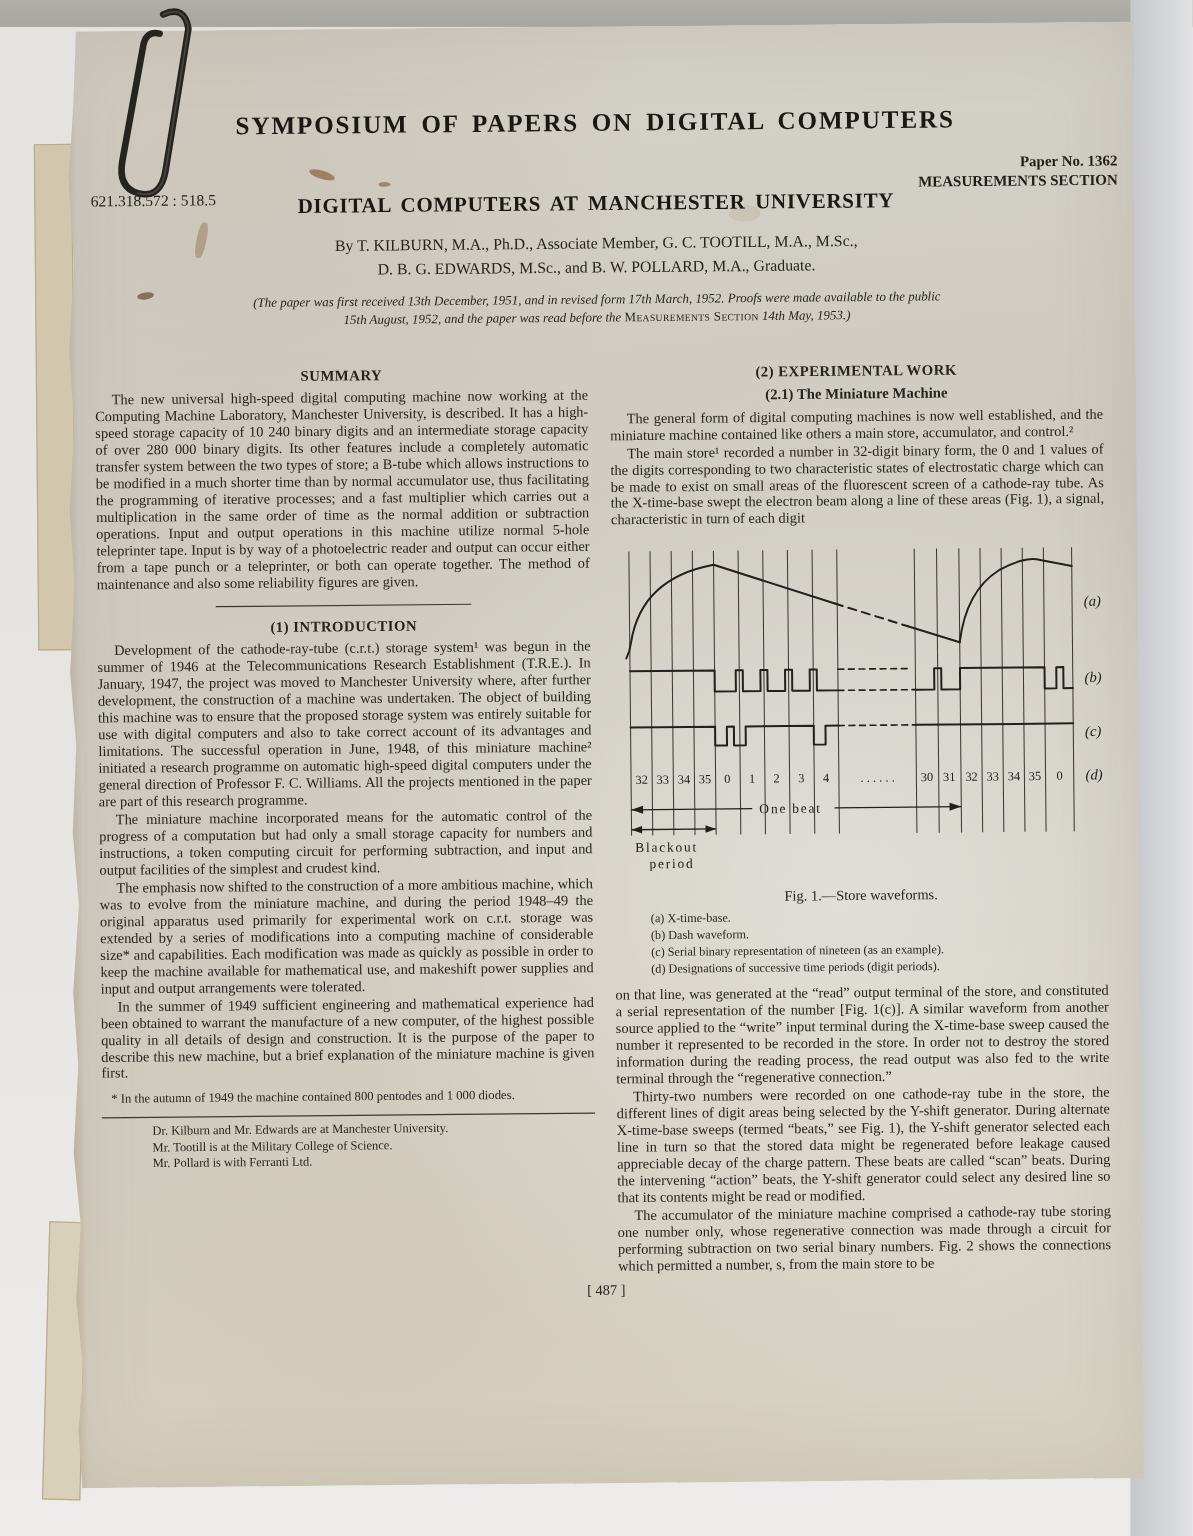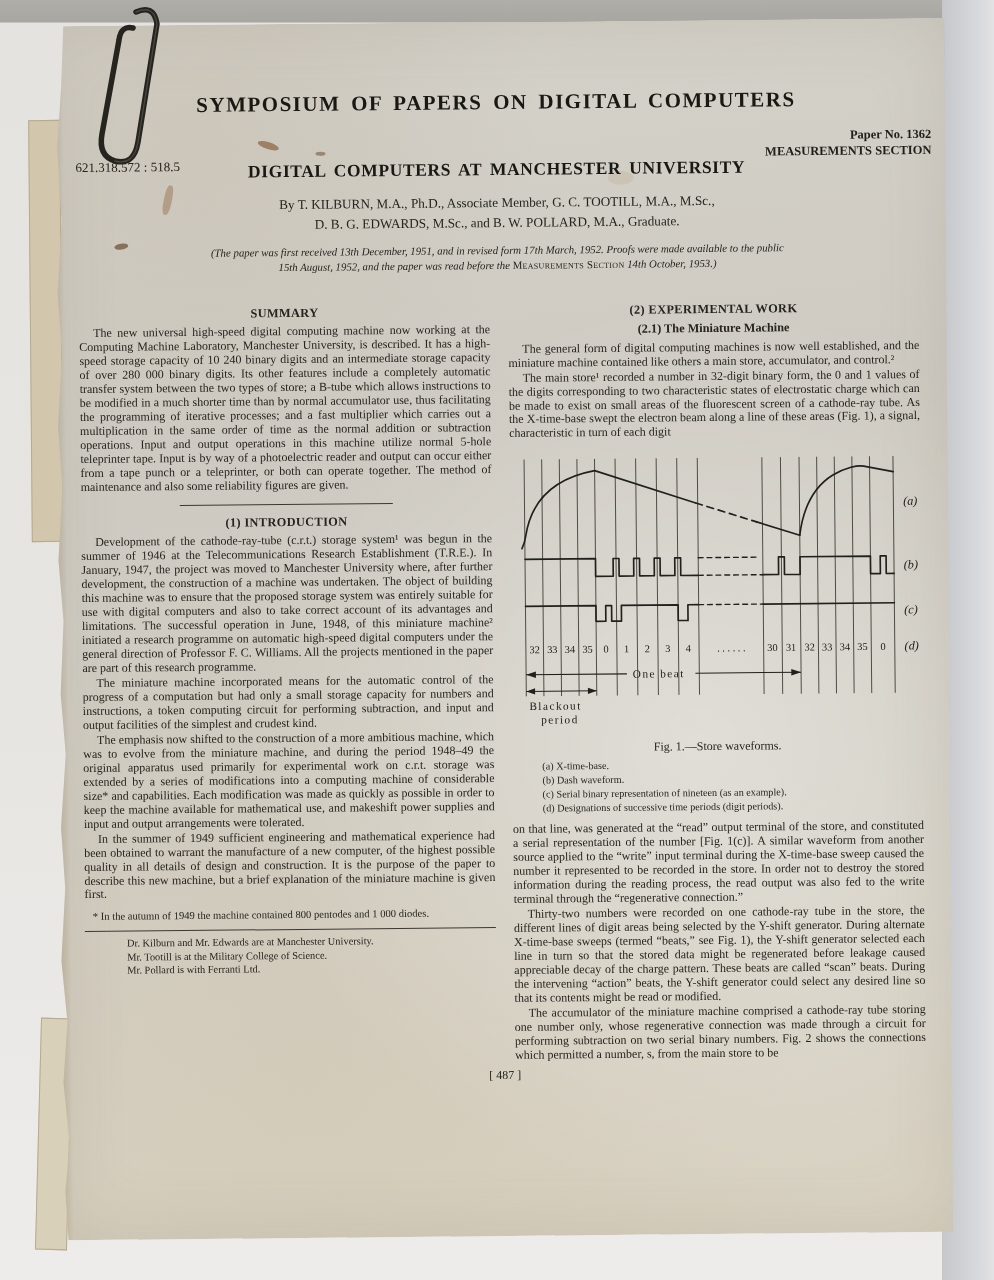--- a/index.html
+++ b/index.html
@@ -95,21 +95,21 @@
       <div>MEASUREMENTS SECTION</div>
     </div>
     <div class="classification">621.318.572 : 518.5</div>
     <div class="article-title">DIGITAL COMPUTERS AT MANCHESTER UNIVERSITY</div>
     <div class="byline">
       <div>By T. KILBURN, M.A., Ph.D., Associate Member, G. C. TOOTILL, M.A., M.Sc.,</div>
       <div>D. B. G. EDWARDS, M.Sc., and B. W. POLLARD, M.A., Graduate.</div>
     </div>
     <div class="received">
       <div>(The paper was first received 13th December, 1951, and in revised form 17th March, 1952.  Proofs were made available to the public</div>
-      <div><span>15th August, 1952, and the paper was read before the </span><span class="sc">Measurements Section</span><span> 14th October, 1953.)</span></div>
+      <div><span>15th August, 1952, and the paper was read before the </span><span class="sc">Measurements Section</span><span> 14th May, 1953.)</span></div>
     </div>
   </div>
 
   <div class="columns">
 
     <div class="col">
       <div class="sec-head">SUMMARY</div>
       <p class="para">The new universal high-speed digital computing machine now working at the Computing Machine Laboratory, Manchester University, is described.  It has a high-speed storage capacity of 10 240 binary digits and an intermediate storage capacity of over 280 000 binary digits.  Its other features include a completely automatic transfer system between the two types of store; a B-tube which allows instructions to be modified in a much shorter time than by normal accumulator use, thus facilitating the programming of iterative processes; and a fast multiplier which carries out a multiplication in the same order of time as the normal addition or subtraction operations.  Input and output operations in this machine utilize normal 5-hole teleprinter tape.  Input is by way of a photoelectric reader and output can occur either from a tape punch or a teleprinter, or both can operate together.  The method of maintenance and also some reliability figures are given.</p>
       <div class="divider"></div>
       <div class="sec-head">(1) INTRODUCTION</div>

